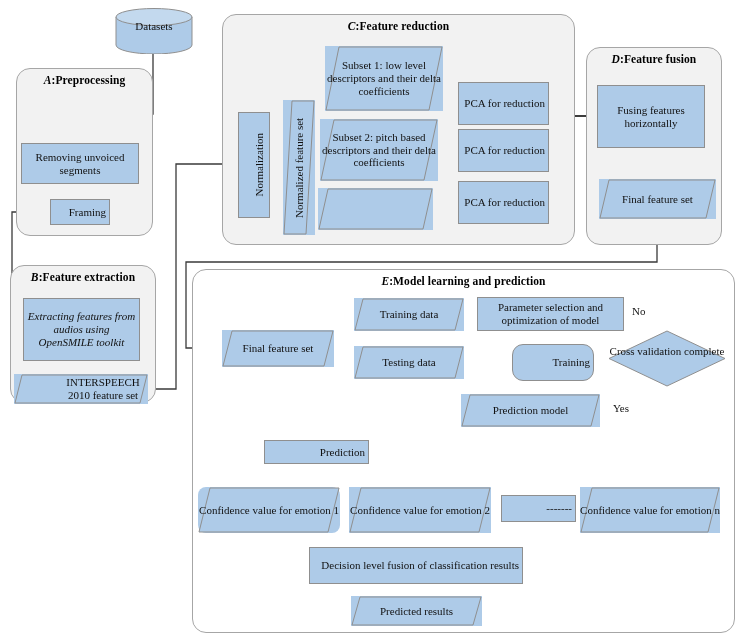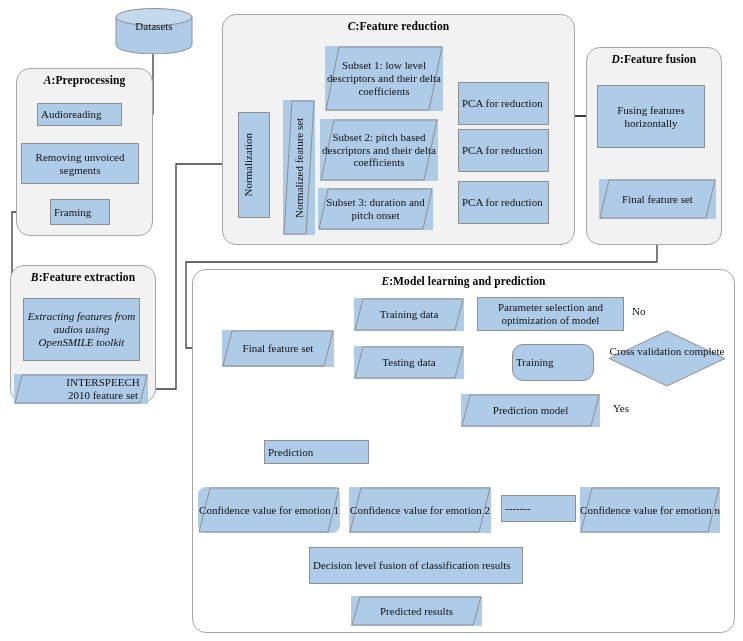--- a/index.html
+++ b/index.html
@@ -26,21 +26,21 @@
     color:#000;
     letter-spacing:.1px;
     top:5px;
   }
   .grp-title i{font-style:italic;}
   .node{
     position:absolute;
     box-sizing:border-box;
     display:flex;
     align-items:center;
-    justify-content:flex-start;
+    justify-content:flex-end;
     text-align:center;
     font-size:11px;
     line-height:1.18;
     color:#111;
     background:#aecbe8;
     border:1px solid #8f8f8f;
     padding:1px 3px;
   }
   .node.para{
     background:#aecbe8;
@@ -175,23 +175,20 @@
   </div>
 
   <div class="cyl-wrap" style="left:115px;top:8px;width:78px;height:46px;">
     <svg width="78" height="46" viewBox="0 0 78 46">
       <path d="M1,9 L1,37 A38,9 0 0 0 77,37 L77,9 Z" fill="#aecbe8" stroke="#8f8f8f" stroke-width="1"></path>
       <ellipse cx="39" cy="9" rx="38" ry="8.5" fill="#c3d9ee" stroke="#8f8f8f" stroke-width="1"></ellipse>
     </svg>
     <div class="cyl-label">Datasets</div>
   </div>
 
-  <div class="node" style="left:37px;top:103px;width:85px;height:23px;">
-    <span>Audioreading</span>
-  </div>
 
   <div class="node" style="left:21px;top:143px;width:118px;height:41px;">
     <span>Removing unvoiced segments</span>
   </div>
 
   <div class="node" style="left:50px;top:199px;width:60px;height:26px;">
     <span>Framing</span>
   </div>
 
   <div class="node" style="left:23px;top:298px;width:117px;height:63px;font-style:italic;">
@@ -227,21 +224,20 @@
     <svg class="para-shape" viewBox="0 0 118 62" preserveAspectRatio="none">
       <path d="M14,1 L117,1 L104,61 L1,61 Z" fill="#aecbe8" stroke="#8f8f8f" stroke-width="1"></path>
     </svg>
     <span class="para-label">Subset 2: pitch based descriptors and their delta coefficients</span>
   </div>
 
   <div class="node para" style="left:318px;top:188px;width:115px;height:42px;">
     <svg class="para-shape" viewBox="0 0 115 42" preserveAspectRatio="none">
       <path d="M10,1 L114,1 L105,41 L1,41 Z" fill="#aecbe8" stroke="#8f8f8f" stroke-width="1"></path>
     </svg>
-    <span class="para-label">Subset 3: duration and pitch onset</span>
   </div>
 
   <div class="node" style="left:458px;top:82px;width:91px;height:43px;">
     <span>PCA for reduction</span>
   </div>
 
   <div class="node" style="left:458px;top:129px;width:91px;height:43px;">
     <span>PCA for reduction</span>
   </div>
 

